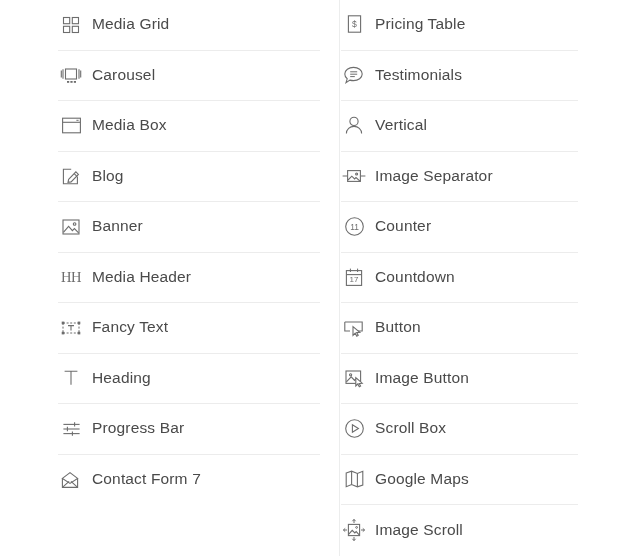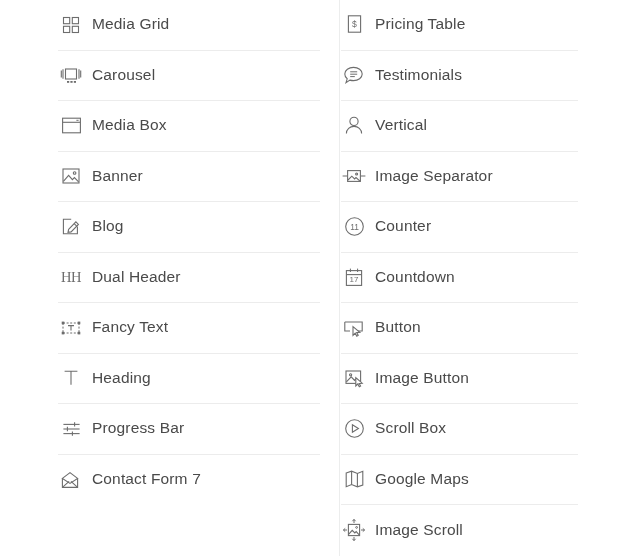--- a/index.html
+++ b/index.html
@@ -126,45 +126,45 @@
           <rect x="1.6" y="2.2" width="17.8" height="14.6"></rect>
           <path d="M1.6 6.3 L19.4 6.3"></path>
           <path d="M15.4 4.3 L17.6 4.3" stroke-width="1"></path>
         </svg>
       </span>
       <span class="widget-label">Media Box</span>
     </div>
 
     <div class="widget-item">
       <span class="widget-icon">
+        <svg width="21" height="21" viewBox="0 0 21 21" fill="none" stroke="currentColor" stroke-width="1.1">
+          <path d="M16.4 10.6 L16.4 17.8 L2.4 17.8 L2.4 3.2 L10.2 3.2"></path>
+          <path d="M7.6 13.4 L14.9 5.9 L17.4 8.4 L10.1 15.9 L7 16.3 Z"></path>
+          <path d="M13.2 7.6 L15.7 10.1"></path>
+        </svg>
+      </span>
+      <span class="widget-label">Blog</span>
+    </div>
+
+    <div class="widget-item">
+      <span class="widget-icon">
         <svg width="20" height="20" viewBox="0 0 20 20" fill="none" stroke="currentColor" stroke-width="1.1">
           <rect x="2" y="3" width="16" height="14"></rect>
           <circle cx="13.6" cy="7" r="1.3"></circle>
           <path d="M2.4 15.4 L7.6 9.4 L11.4 13.6 L13.4 11.6 L17.6 15.8"></path>
         </svg>
       </span>
       <span class="widget-label">Banner</span>
     </div>
 
     <div class="widget-item">
       <span class="widget-icon">
-        <svg width="21" height="21" viewBox="0 0 21 21" fill="none" stroke="currentColor" stroke-width="1.1">
-          <path d="M16.4 10.6 L16.4 17.8 L2.4 17.8 L2.4 3.2 L10.2 3.2"></path>
-          <path d="M7.6 13.4 L14.9 5.9 L17.4 8.4 L10.1 15.9 L7 16.3 Z"></path>
-          <path d="M13.2 7.6 L15.7 10.1"></path>
-        </svg>
-      </span>
-      <span class="widget-label">Blog</span>
-    </div>
-
-    <div class="widget-item">
-      <span class="widget-icon">
         <span style="font-family:'Liberation Serif',serif;font-size:14.5px;letter-spacing:-0.5px;color:#6d6d6d;text-align:right;">HH</span>
       </span>
-      <span class="widget-label">Dual Header</span>
+      <span class="widget-label">Media Header</span>
     </div>
 
     <div class="widget-item">
       <span class="widget-icon">
         <svg width="22" height="16" viewBox="0 0 22 16" fill="none" stroke="currentColor" stroke-width="1">
           <path d="M3 3 L3 13 M19 3 L19 13" stroke-dasharray="2 1.6"></path>
           <path d="M3 3 L19 3 M3 13 L19 13" stroke-dasharray="2 1.6"></path>
           <rect x="1.7" y="1.6" width="2.6" height="2.6" fill="currentColor" stroke="none"></rect>
           <rect x="17.7" y="1.6" width="2.6" height="2.6" fill="currentColor" stroke="none"></rect>
           <rect x="1.7" y="11.8" width="2.6" height="2.6" fill="currentColor" stroke="none"></rect>

